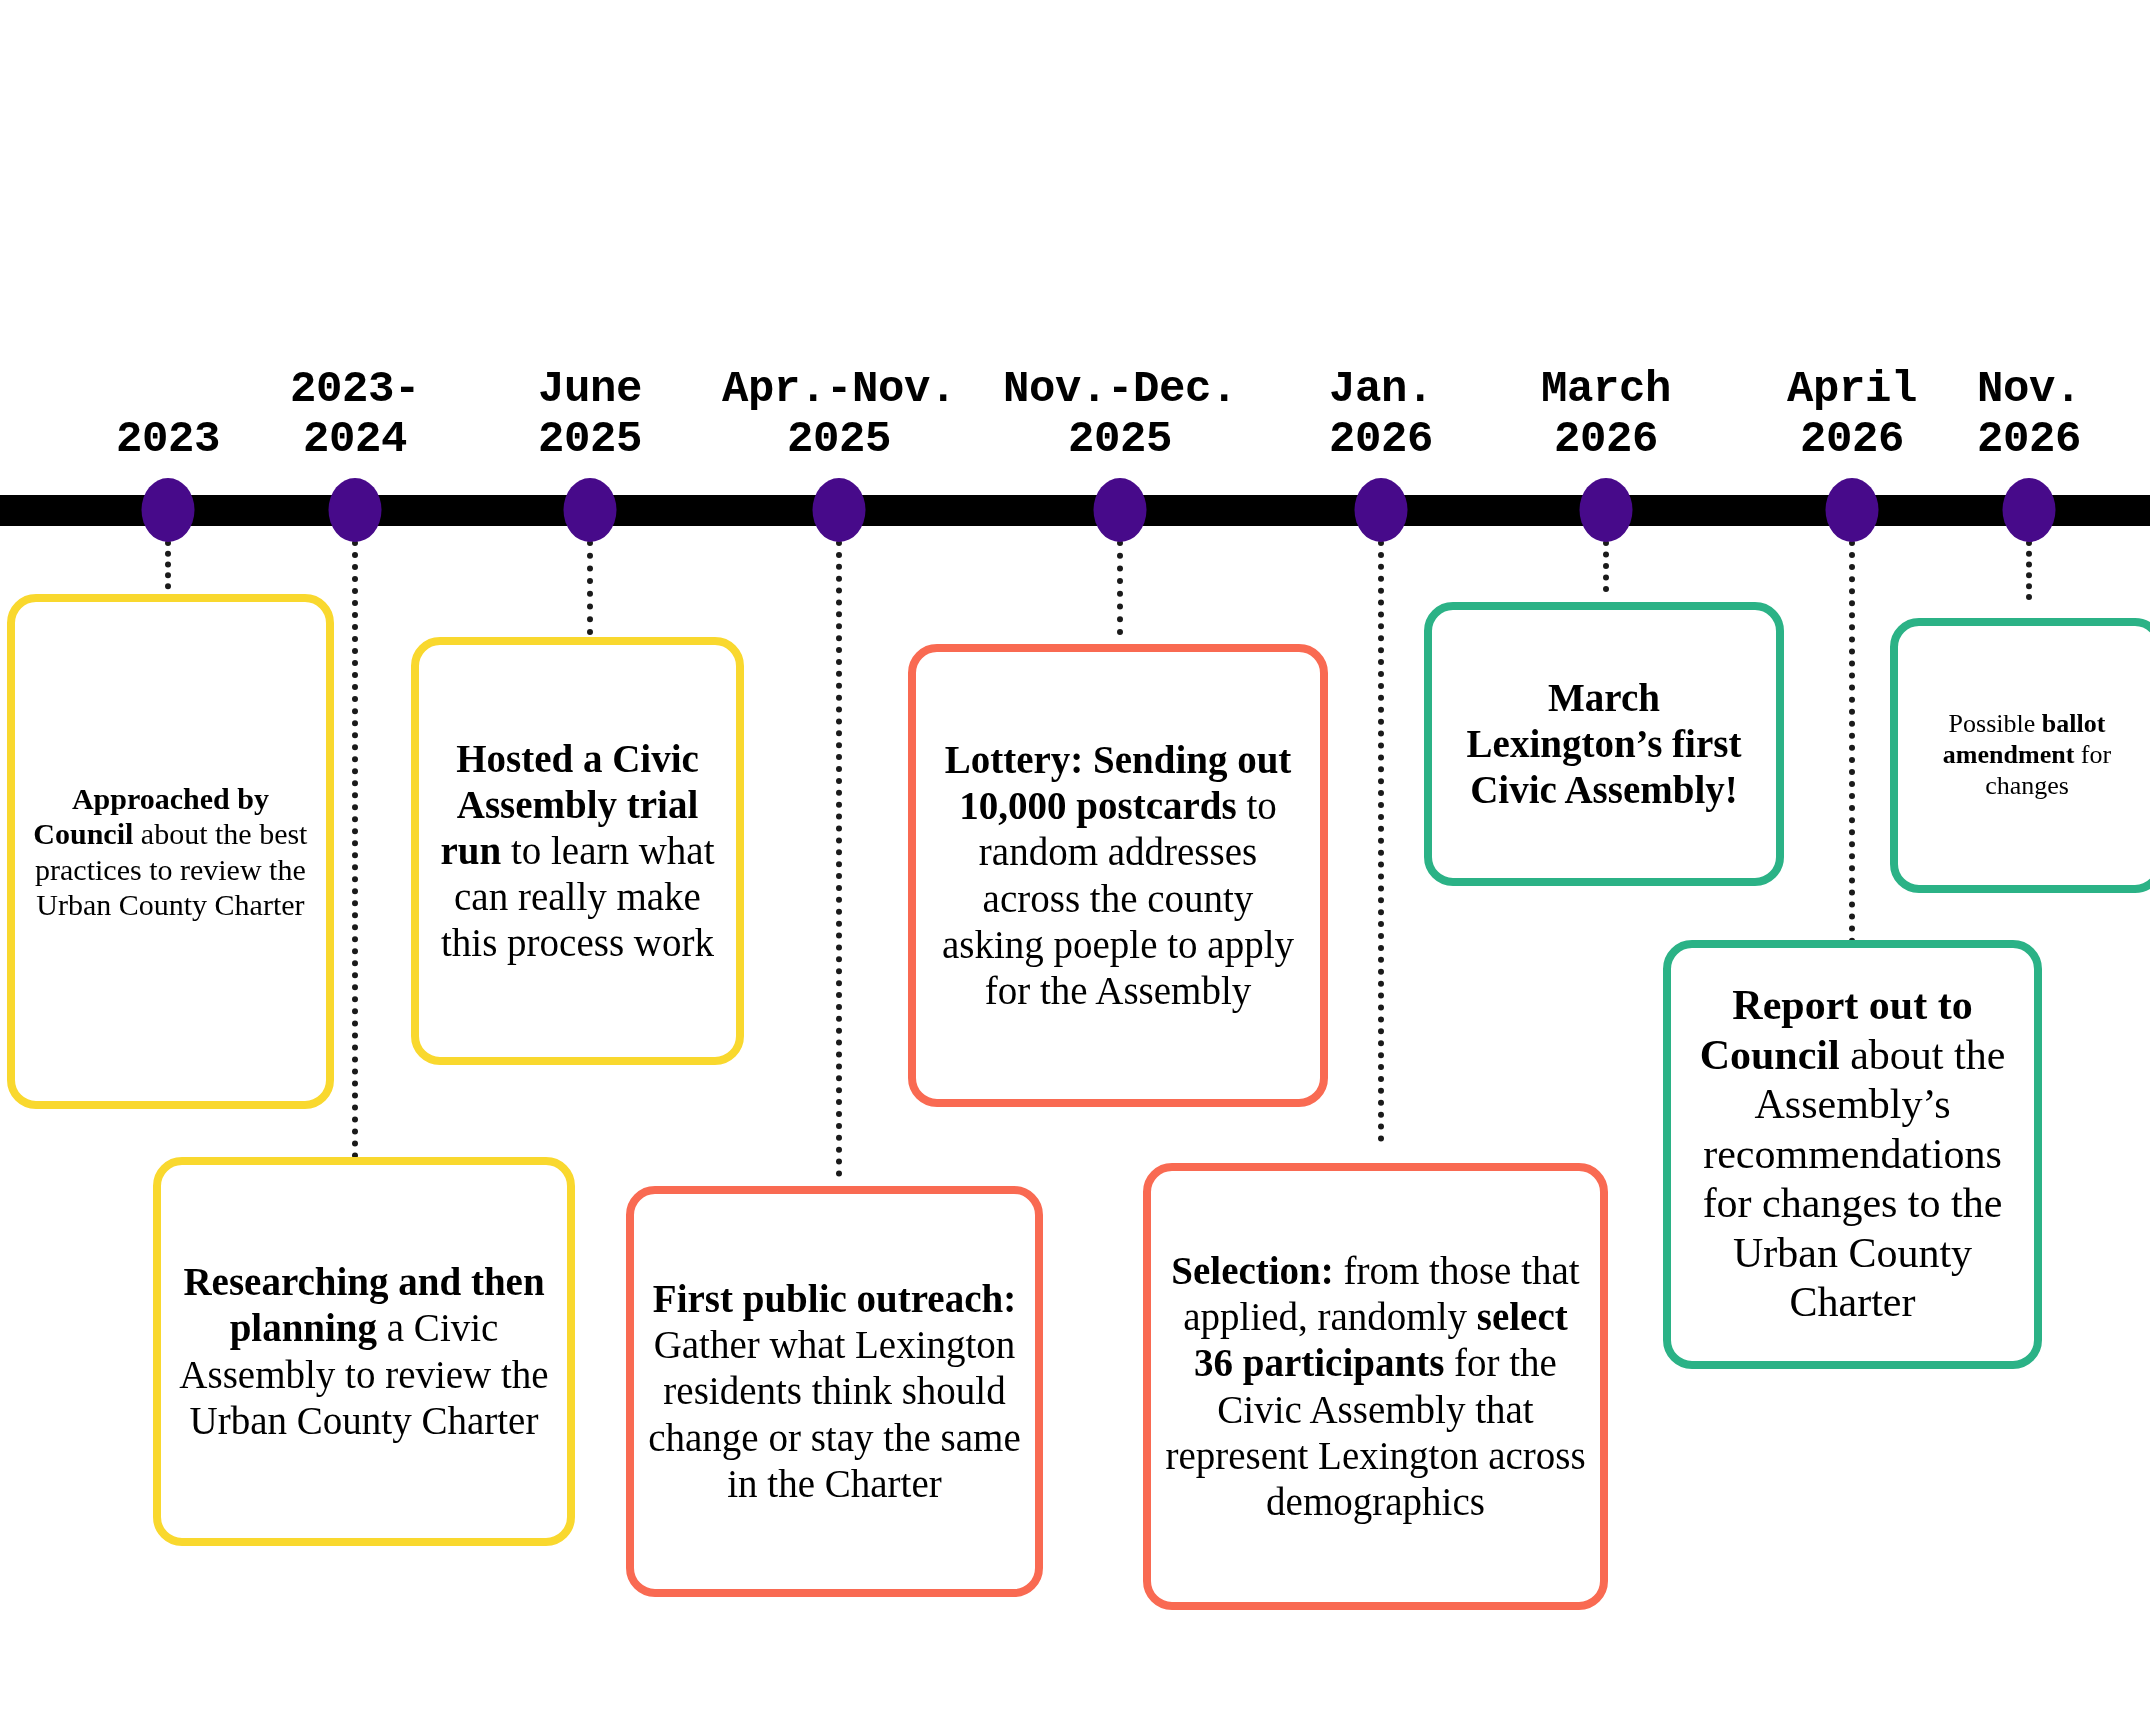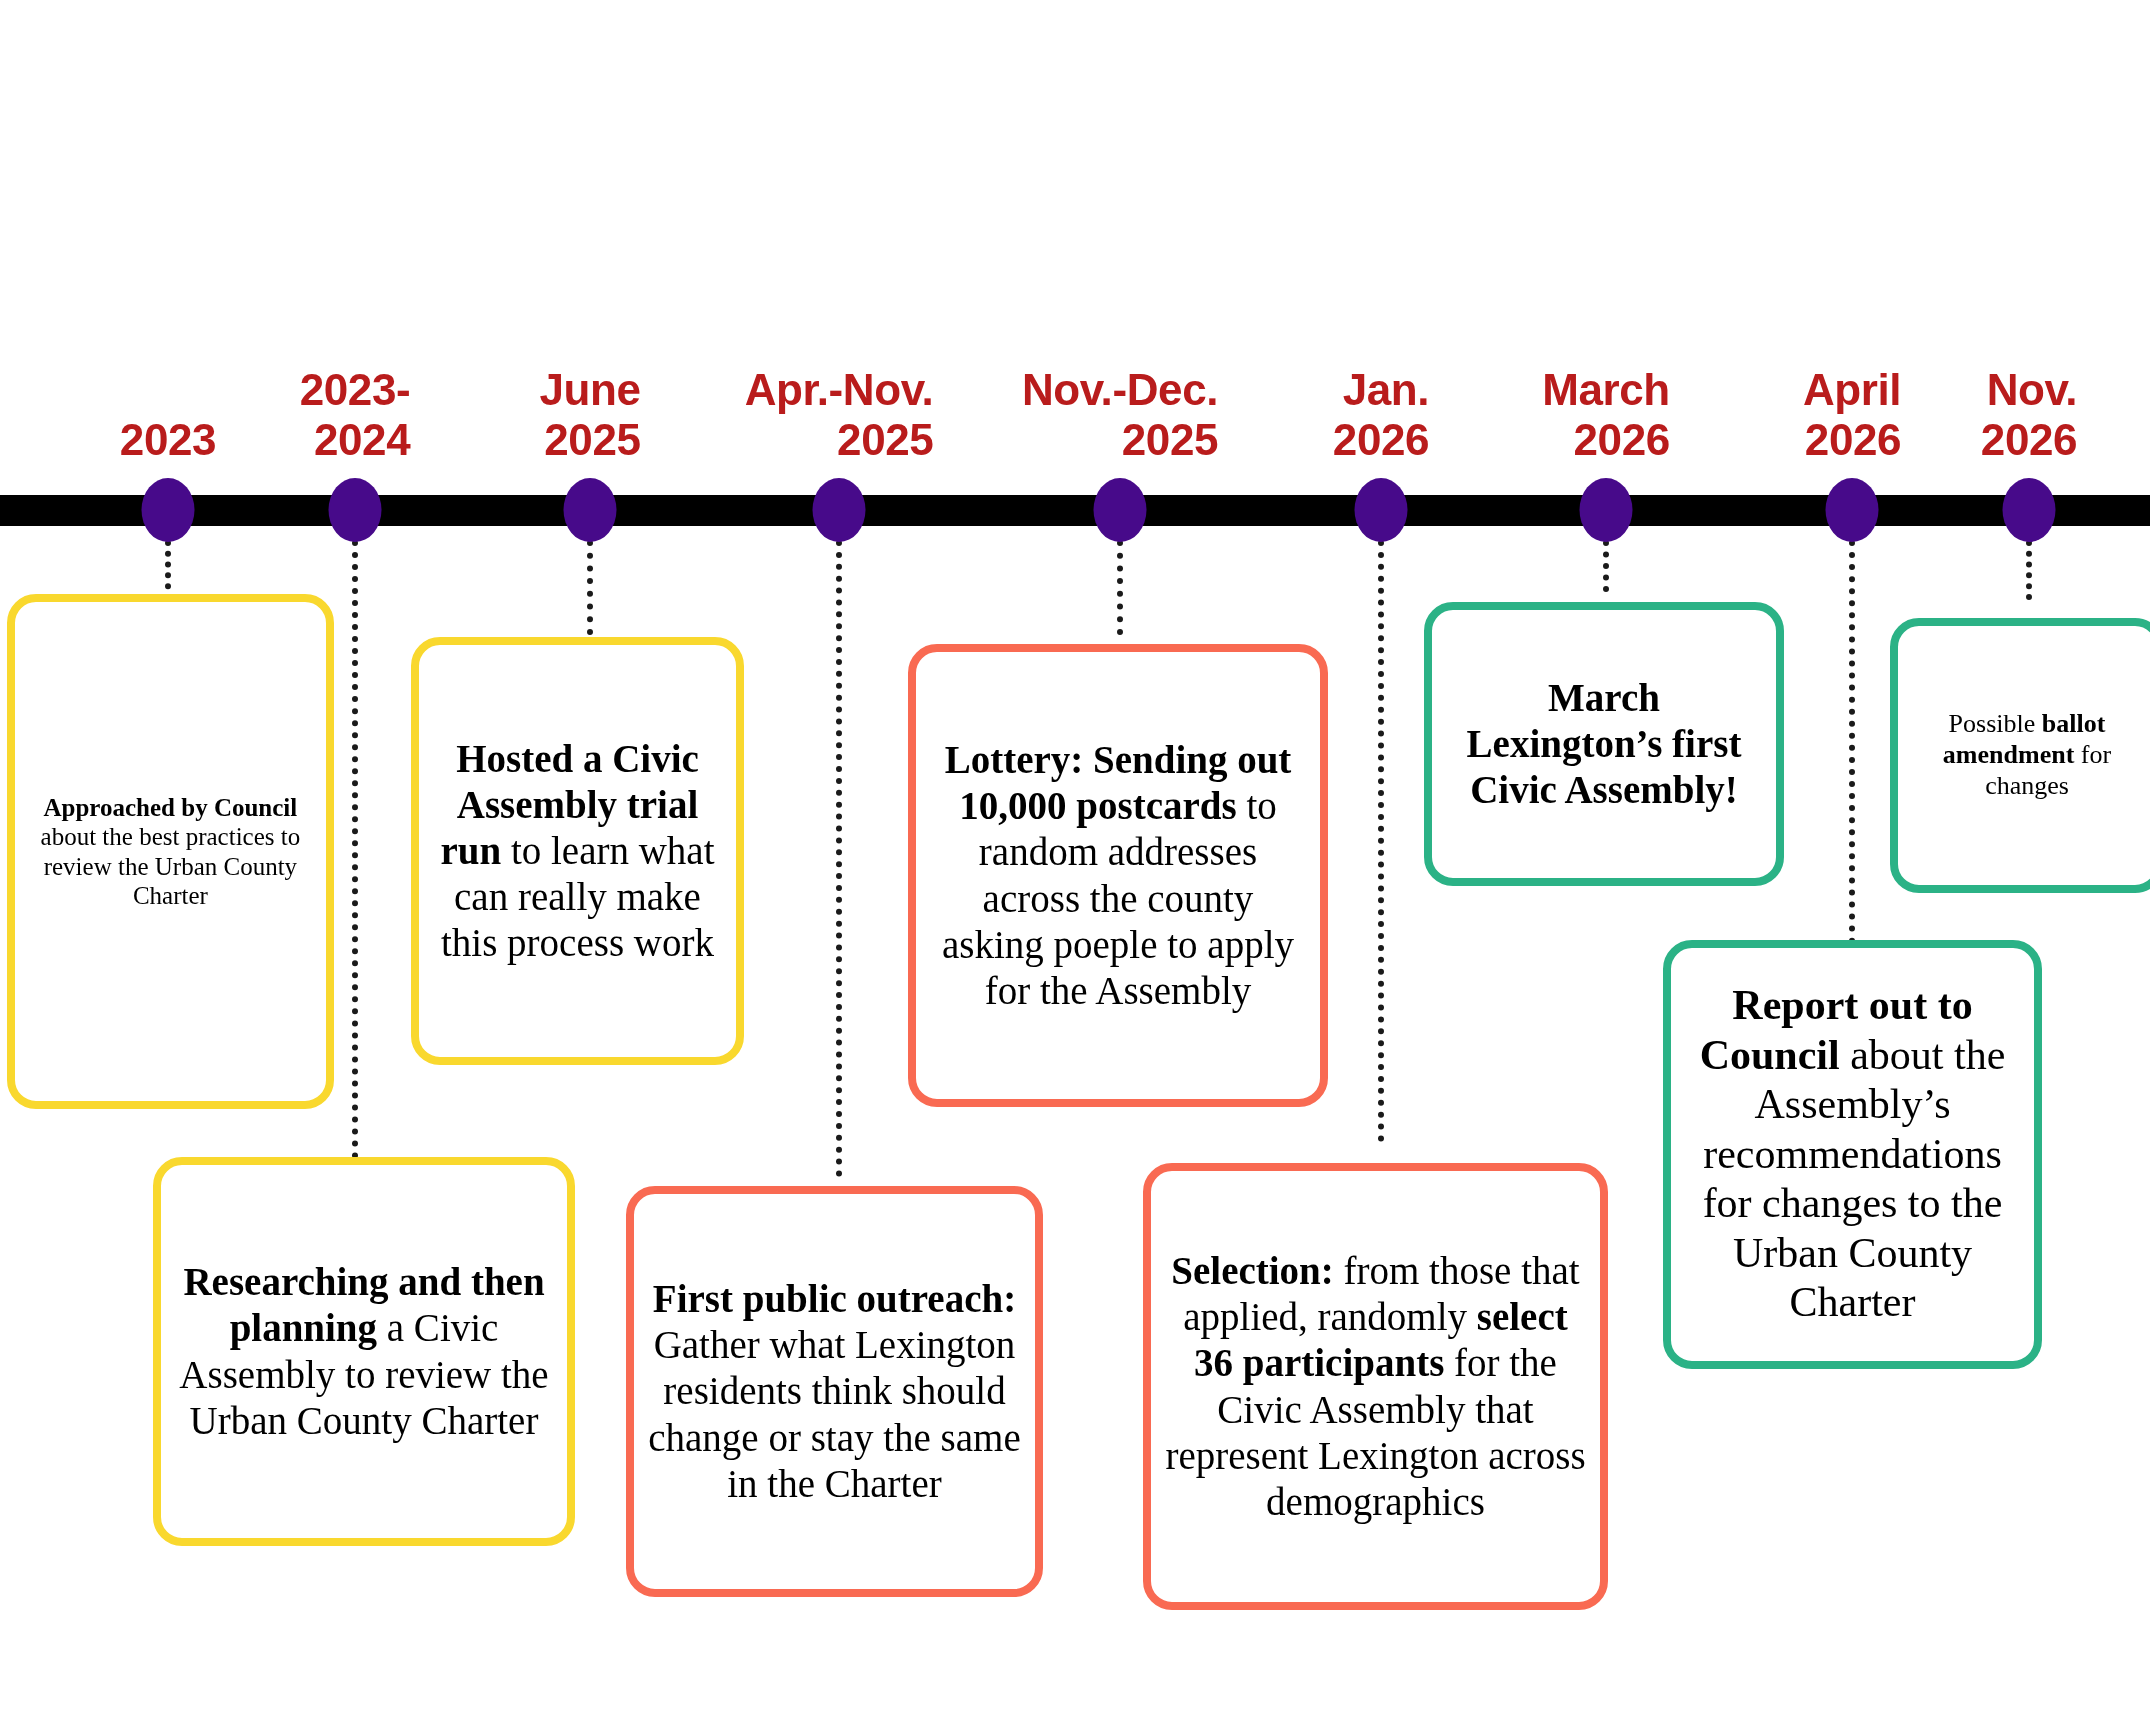--- a/index.html
+++ b/index.html
@@ -35,26 +35,26 @@
     border-radius: 50%;
     background: #470a8a;
     transform: translateX(-50%);
     top: 478px;
   }
 
   
   .date-label {
     position: absolute;
     transform: translateX(-50%);
-    text-align: right;
-    font-family: Liberation Sans, sans-serif;
+    text-align: center;
+    font-family: Liberation Mono, monospace;
     font-weight: bold;
     font-size: 44px;
     line-height: 1.13;
-    color: #b91c1c;
+    color: #000000;
     letter-spacing: -0.4px;
     white-space: pre-line;
     font-stretch: condensed;
   }
 
   
   .connector {
     position: absolute;
     width: 0;
     border-left: 6px dotted #1a1a1a;
@@ -123,21 +123,21 @@
       <div class="date-label" style="left: 590px; top: 365px;"><div>June</div><div>2025</div></div>
       <div class="date-label" style="left: 839px; top: 365px;"><div>Apr.-Nov.</div><div>2025</div></div>
       <div class="date-label" style="left: 1120px; top: 365px;"><div>Nov.-Dec.</div><div>2025</div></div>
       <div class="date-label" style="left: 1381px; top: 365px;"><div>Jan.</div><div>2026</div></div>
       <div class="date-label" style="left: 1606px; top: 365px;"><div>March</div><div>2026</div></div>
       <div class="date-label" style="left: 1852px; top: 365px;"><div>April</div><div>2026</div></div>
       <div class="date-label" style="left: 2029px; top: 365px;"><div>Nov.</div><div>2026</div></div>
     </div>
   <div id="cards-layer">
       <div class="card c-yellow" style="left: 6.9px; top: 594px; width: 327px; height: 515px; border-color: rgb(249, 216, 46);">
-        <div class="txt" style="font-size: 25px; font-family: Liberation Serif, serif;"><b>Approached by Council</b><span> about the best practices to review the Urban County Charter</span></div>
+        <div class="txt" style="font-size: 30px; font-family: Liberation Serif, serif;"><b>Approached by Council</b><span> about the best practices to review the Urban County Charter</span></div>
       </div>
       <div class="card c-yellow" style="left: 153px; top: 1157px; width: 422px; height: 389px; border-color: rgb(249, 216, 46);">
         <div class="txt" style="font-size: 39px;"><b>Researching and then planning</b><span> a Civic Assembly to review the Urban County Charter</span></div>
       </div>
       <div class="card c-yellow" style="left: 411px; top: 637px; width: 333px; height: 428px; border-color: rgb(249, 216, 46);">
         <div class="txt" style="font-size: 39px;"><b>Hosted a Civic Assembly trial run</b><span> to learn what can really make this process work</span></div>
       </div>
       <div class="card c-coral" style="left: 626px; top: 1186px; width: 417px; height: 411px; border-color: rgb(249, 106, 82);">
         <div class="txt" style="font-size: 39px;"><b>First public outreach:</b><span> Gather what Lexington residents think should change or stay the same in the Charter</span></div>
       </div>

